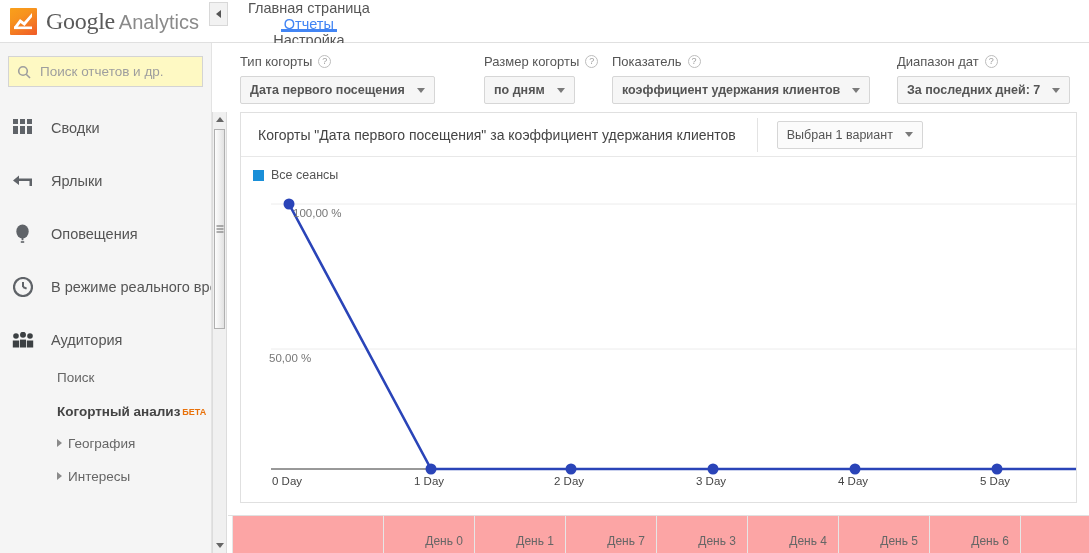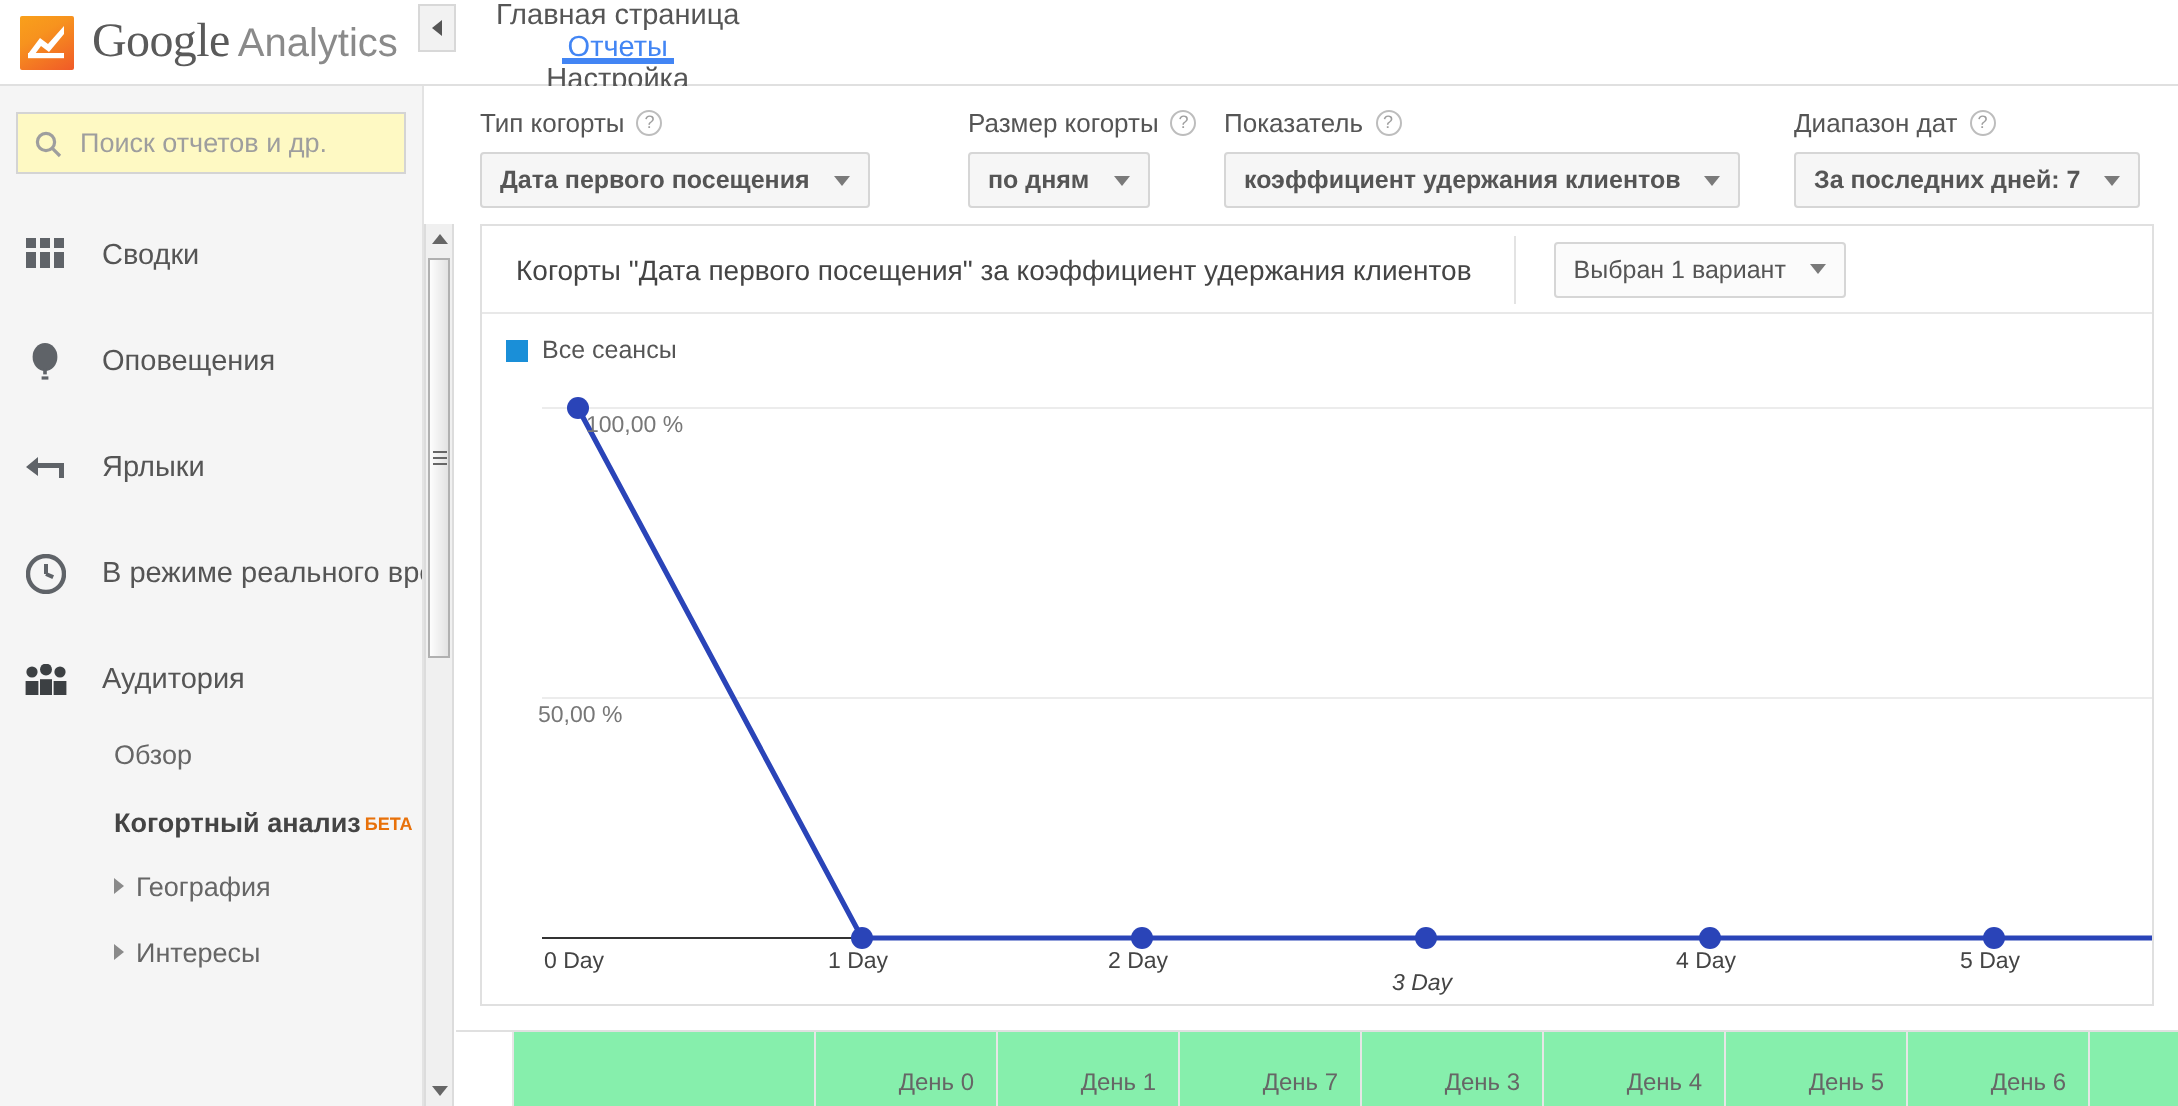--- a/index.html
+++ b/index.html
@@ -286,22 +286,22 @@
 
   
   .table-wrap {
     position: absolute; top: 472px; left: 0;
     width: 861px; height: 38px;
     border-top: 1px solid #e0e0e0;
     background: #fff;
   }
   .thead {
     display: flex; height: 38px;
-    margin-left: 28px;
-    background: #86efac;
+    margin-left: 4px;
+    background: #fca5a5;
     border-left: 1px solid #e6e6e6;
     text-align: center;
   }
   .th-first {
     width: 151px; flex: 0 0 151px;
     border-right: 1px solid #e6e6e6;
   }
   .th {
     flex: 0 0 91px;
     border-right: 1px solid #e6e6e6;
@@ -354,36 +354,36 @@
           <rect x="0" y="7" width="5" height="8" fill="#5f6368"></rect>
           <rect x="7" y="7" width="5" height="8" fill="#5f6368"></rect>
           <rect x="14" y="7" width="5" height="8" fill="#5f6368"></rect>
         </svg>
       </span>
       <span class="nav-label">Сводки</span>
     </div>
 
     <div class="nav-row">
       <span class="nav-icon">
+        <svg width="20" height="13" viewBox="0 0 20 13">
+          <path d="M0 6.5 L6 1.5 L6 4.5 L19 4.5 L19 12 L16.5 12 L16.5 7 L6 7 L6 11 Z" fill="#5f6368"></path>
+        </svg>
+      </span>
+      <span class="nav-label">Ярлыки</span>
+    </div>
+
+    <div class="nav-row">
+      <span class="nav-icon">
         <svg width="15" height="20" viewBox="0 0 15 20">
           <ellipse cx="7.5" cy="7.5" rx="6.2" ry="7" fill="#5f6368"></ellipse>
           <rect x="6.6" y="13" width="1.8" height="3.2" fill="#5f6368"></rect>
           <rect x="5.8" y="17.2" width="3.4" height="1.6" fill="#5f6368"></rect>
         </svg>
       </span>
       <span class="nav-label">Оповещения</span>
-    </div>
-
-    <div class="nav-row">
-      <span class="nav-icon">
-        <svg width="20" height="13" viewBox="0 0 20 13">
-          <path d="M0 6.5 L6 1.5 L6 4.5 L19 4.5 L19 12 L16.5 12 L16.5 7 L6 7 L6 11 Z" fill="#5f6368"></path>
-        </svg>
-      </span>
-      <span class="nav-label">Ярлыки</span>
     </div>
 
     <div class="nav-row">
       <span class="nav-icon">
         <svg width="20" height="20" viewBox="0 0 20 20">
           <circle cx="10" cy="10" r="9" fill="none" stroke="#5f6368" stroke-width="2.2"></circle>
           <line x1="10" y1="10" x2="10" y2="5" stroke="#5f6368" stroke-width="2"></line>
           <line x1="10" y1="10" x2="13.6" y2="11.6" stroke="#5f6368" stroke-width="2"></line>
         </svg>
       </span>
@@ -399,21 +399,21 @@
           <rect x="0.8" y="8.5" width="6.4" height="7" fill="#3c4043"></rect>
           <rect x="8" y="7.6" width="6" height="7.9" fill="#3c4043"></rect>
           <rect x="14.8" y="8.5" width="6.4" height="7" fill="#3c4043"></rect>
         </svg>
       </span>
       <span class="nav-label">Аудитория</span>
     </div>
 
     <div class="sub-list">
       <div class="sub-row">
-        <span>Обзор</span>
+        <span>Поиск</span>
       </div>
       <div class="sub-row selected">
         <span class="cohort-label"><span>Когортный анализ</span><sup class="beta-badge">БЕТА</sup></span>
       </div>
       <div class="sub-row">
         <span class="caret"></span>
         <span>География</span>
       </div>
       <div class="sub-row">
         <span class="caret"></span>
@@ -523,21 +523,21 @@
           <circle cx="614" cy="287" r="5.5" fill="#2a44b8"></circle>
           <circle cx="756" cy="287" r="5.5" fill="#2a44b8"></circle>
         </svg>
 
         <span class="y-tick" style="left:52px; top:25px;">100,00 %</span>
         <span class="y-tick" style="left:28px; top:170px;">50,00 %</span>
 
         <span class="x-tick" style="left:31px;  top:293px;">0 Day</span>
         <span class="x-tick" style="left:173px; top:293px;">1 Day</span>
         <span class="x-tick" style="left:313px; top:293px;">2 Day</span>
-        <span class="x-tick" style="left:455px; top:304px;font-style:italic;">3 Day</span>
+        <span class="x-tick" style="left:455px; top:293px;">3 Day</span>
         <span class="x-tick" style="left:597px; top:293px;">4 Day</span>
         <span class="x-tick" style="left:739px; top:293px;">5 Day</span>
       </div>
     </div>
   </div>
 
   <div class="table-wrap">
     <div class="thead">
       <div class="th-first"></div>
       <div class="th">День 0</div>

